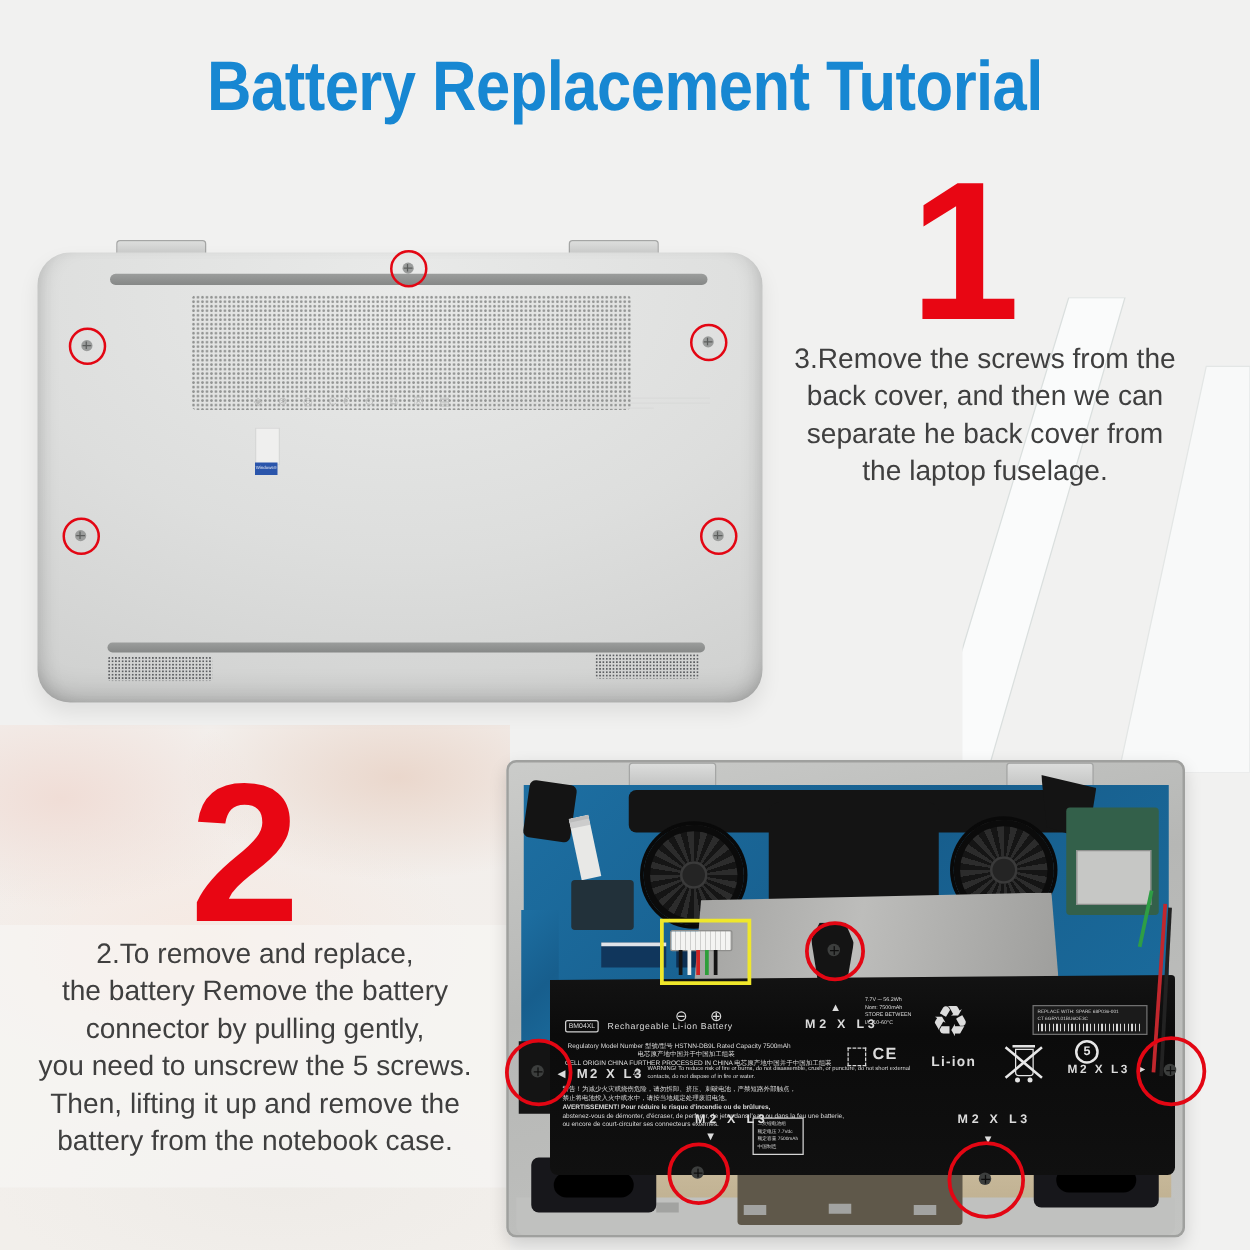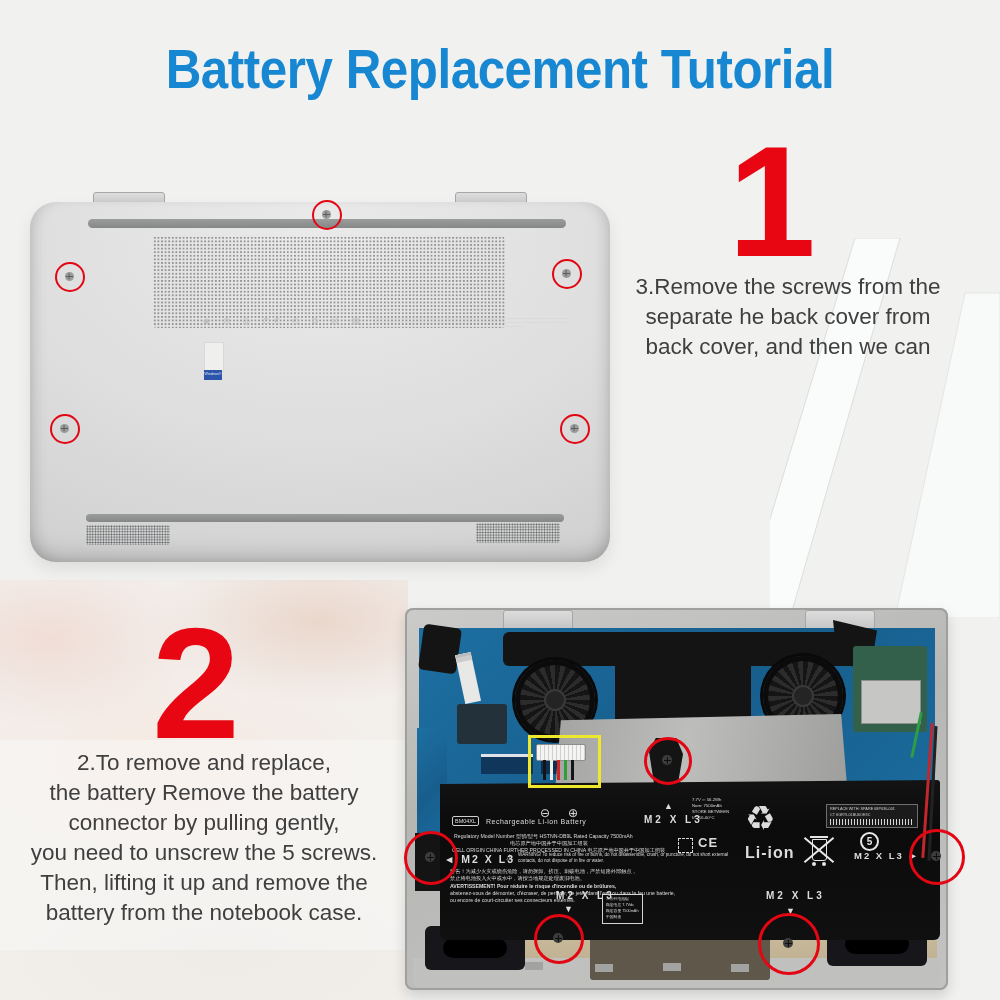--- a/index.html
+++ b/index.html
@@ -89,22 +89,23 @@
   <svg class="abs deco-svg" viewBox="0 0 230 380">
     <polygon points="85,0 130,0 20,380 -30,380" fill="#fafbfb" stroke="#dadfde" stroke-width="1"></polygon>
     <polygon points="195,55 230,55 230,380 125,380" fill="#f8f9f9" stroke="#e3e6e5" stroke-width="1"></polygon>
   </svg>
 
   <div class="abs title">Battery Replacement Tutorial</div>
 
   <div class="abs big-num num1">1</div>
   <div class="abs step-text step1">
     <div>3.Remove the screws from the</div>
+    <div>back cover, and then we can</div>
     <div>separate he back cover from</div>
-    <div>back cover, and then we can</div>
+    <div>the laptop fuselage.</div>
   </div>
 
   <div class="abs big-num num2">2</div>
   <div class="abs step-text step2">
     <div>2.To remove and replace,</div>
     <div>the battery Remove the battery</div>
     <div>connector by pulling gently,</div>
     <div>you need to unscrew the 5 screws.</div>
     <div>Then, lifting it up and remove the</div>
     <div>battery from the notebook case.</div>
@@ -215,21 +216,21 @@
       </div>
       <div class="bt" style="left:252px;top:17px;font-size:4.3px;line-height:1.4;">
         <div>7.7V ⎓ 56.2Wh</div>
         <div>Nom: 7500mAh</div>
         <div>STORE BETWEEN</div>
         <div>I/C 10-60°C</div>
       </div>
       <span class="bt dash-sq" style="left:238px;top:58px;width:13px;height:13px;"></span>
       <span class="bt bt-bold" style="left:258px;top:55px;font-size:13px;letter-spacing:1px;">CE</span>
       <span class="bt" style="left:305px;top:18px;font-size:34px;">♻</span>
-      <span class="bt bt-bold" style="left:305px;top:64px;font-size:16px;letter-spacing:1px;">Li-ion</span>
+      <span class="bt bt-bold" style="left:305px;top:64px;font-size:11px;letter-spacing:1px;">Li-ion</span>
 
       <div class="bt" style="left:362px;top:52px;width:34px;height:40px;">
         <span class="abs" style="left:8px;top:4px;width:18px;height:2px;background:#e3e3e3;"></span>
         <span class="abs bin-body" style="left:10px;top:7px;width:13px;height:20px;"></span>
         <span class="abs" style="left:10px;top:30px;width:4px;height:4px;border-radius:50%;background:#e3e3e3;"></span>
         <span class="abs" style="left:20px;top:30px;width:4px;height:4px;border-radius:50%;background:#e3e3e3;"></span>
         <span class="bin-x" style="left:-2px;top:17px;width:38px;transform:rotate(40deg);"></span>
         <span class="bin-x" style="left:-2px;top:17px;width:38px;transform:rotate(-40deg);"></span>
       </div>
       <span class="bt circ5" style="left:420px;top:52px;width:15px;height:15px;font-size:10px;line-height:15px;">5</span>

